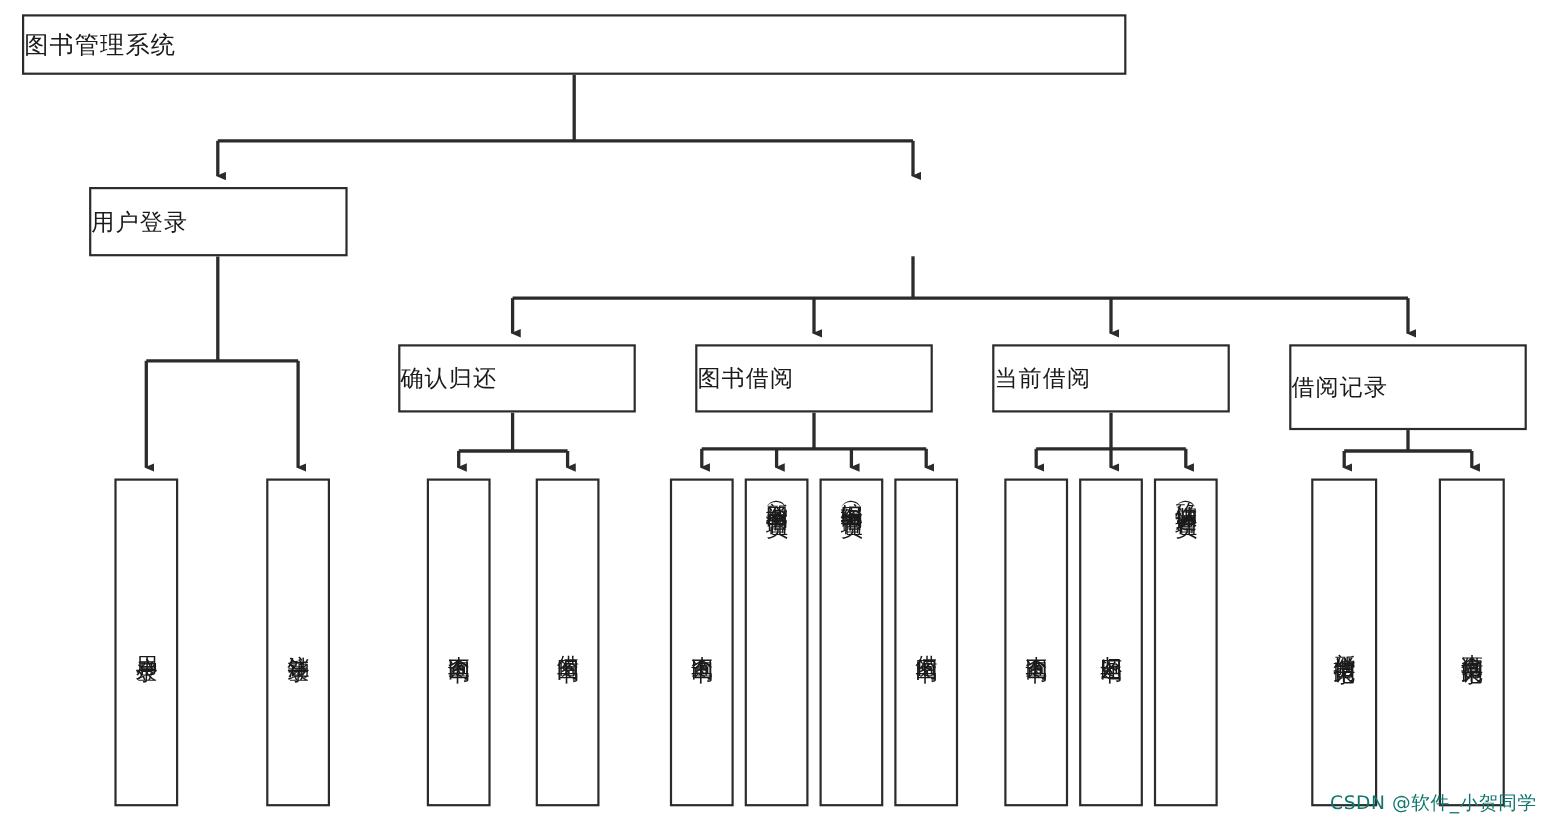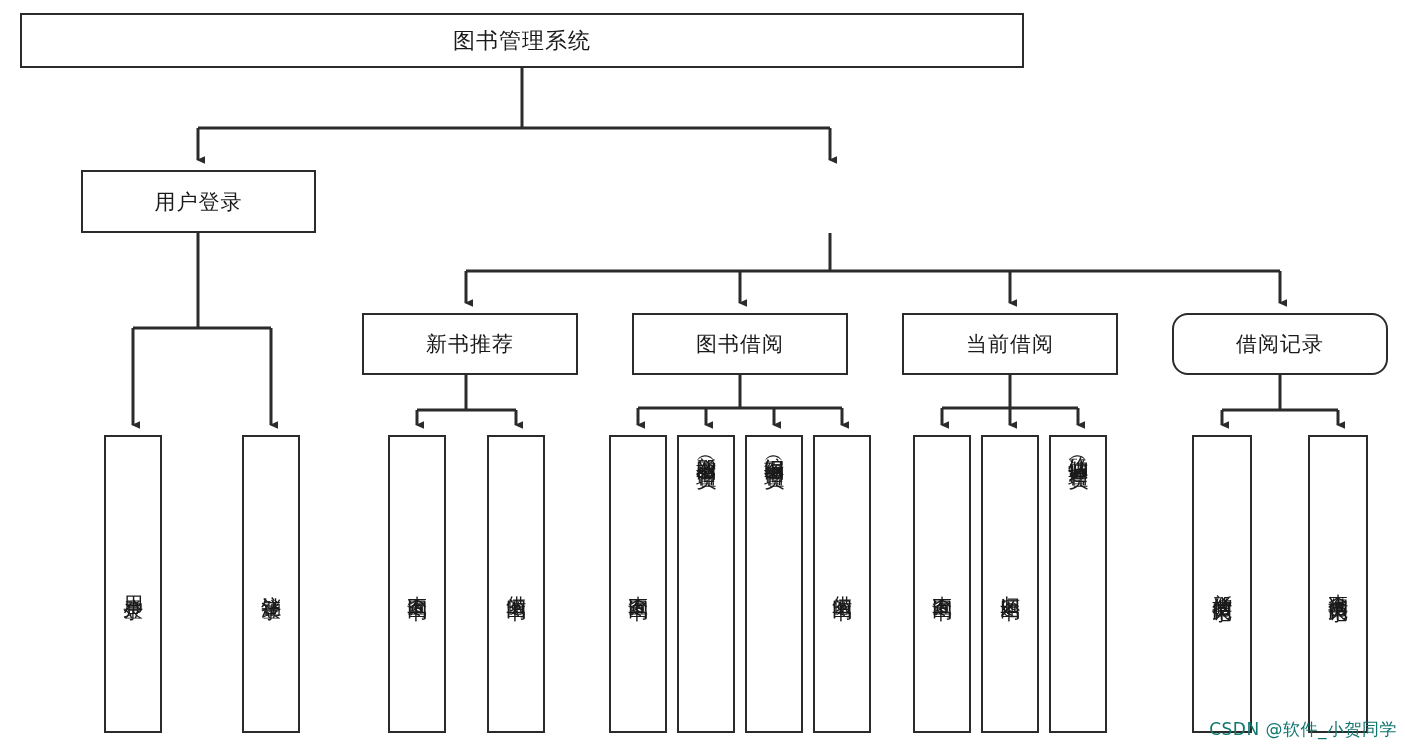--- a/index.html
+++ b/index.html
@@ -26,21 +26,21 @@
     height: 747px;
     pointer-events: none;
   }
   .node {
     position: absolute;
     box-sizing: border-box;
     background: #ffffff;
     border: 2.5px solid #2b2b2b;
     display: flex;
     align-items: center;
-    justify-content: center;
+    justify-content: flex-start;
     color: #1a1a1a;
   }
   .node.horiz {
     font-size: 21px;
     letter-spacing: 1px;
   }
   .node.root {
     font-size: 22px;
   }
   .leaf {
@@ -135,29 +135,29 @@
 
   <div class="node horiz root" style="left:20px; top:13px; width:1004px; height:55px;">
     <span>图书管理系统</span>
   </div>
 
   <div class="node horiz" style="left:81px; top:170px; width:235px; height:63px;">
     <span>用户登录</span>
   </div>
 
   <div class="node horiz" style="left:362px; top:313px; width:216px; height:62px;">
-    <span>新书推荐</span>
+    <span>确认归还</span>
   </div>
   <div class="node horiz" style="left:632px; top:313px; width:216px; height:62px;">
     <span>图书借阅</span>
   </div>
   <div class="node horiz" style="left:902px; top:313px; width:216px; height:62px;">
     <span>当前借阅</span>
   </div>
-  <div class="node horiz" style="left:1172px; top:313px; width:216px; height:62px;border-radius:16px;">
+  <div class="node horiz" style="left:1172px; top:313px; width:216px; height:78px;">
     <span>借阅记录</span>
   </div>
 
   <div class="leaf centered" style="left:104px; top:435px; width:58px; height:298px;">
     <span class="vtext">用户登录</span>
   </div>
   <div class="leaf centered" style="left:242px; top:435px; width:58px; height:298px;">
     <span class="vtext">注销登录</span>
   </div>
 

